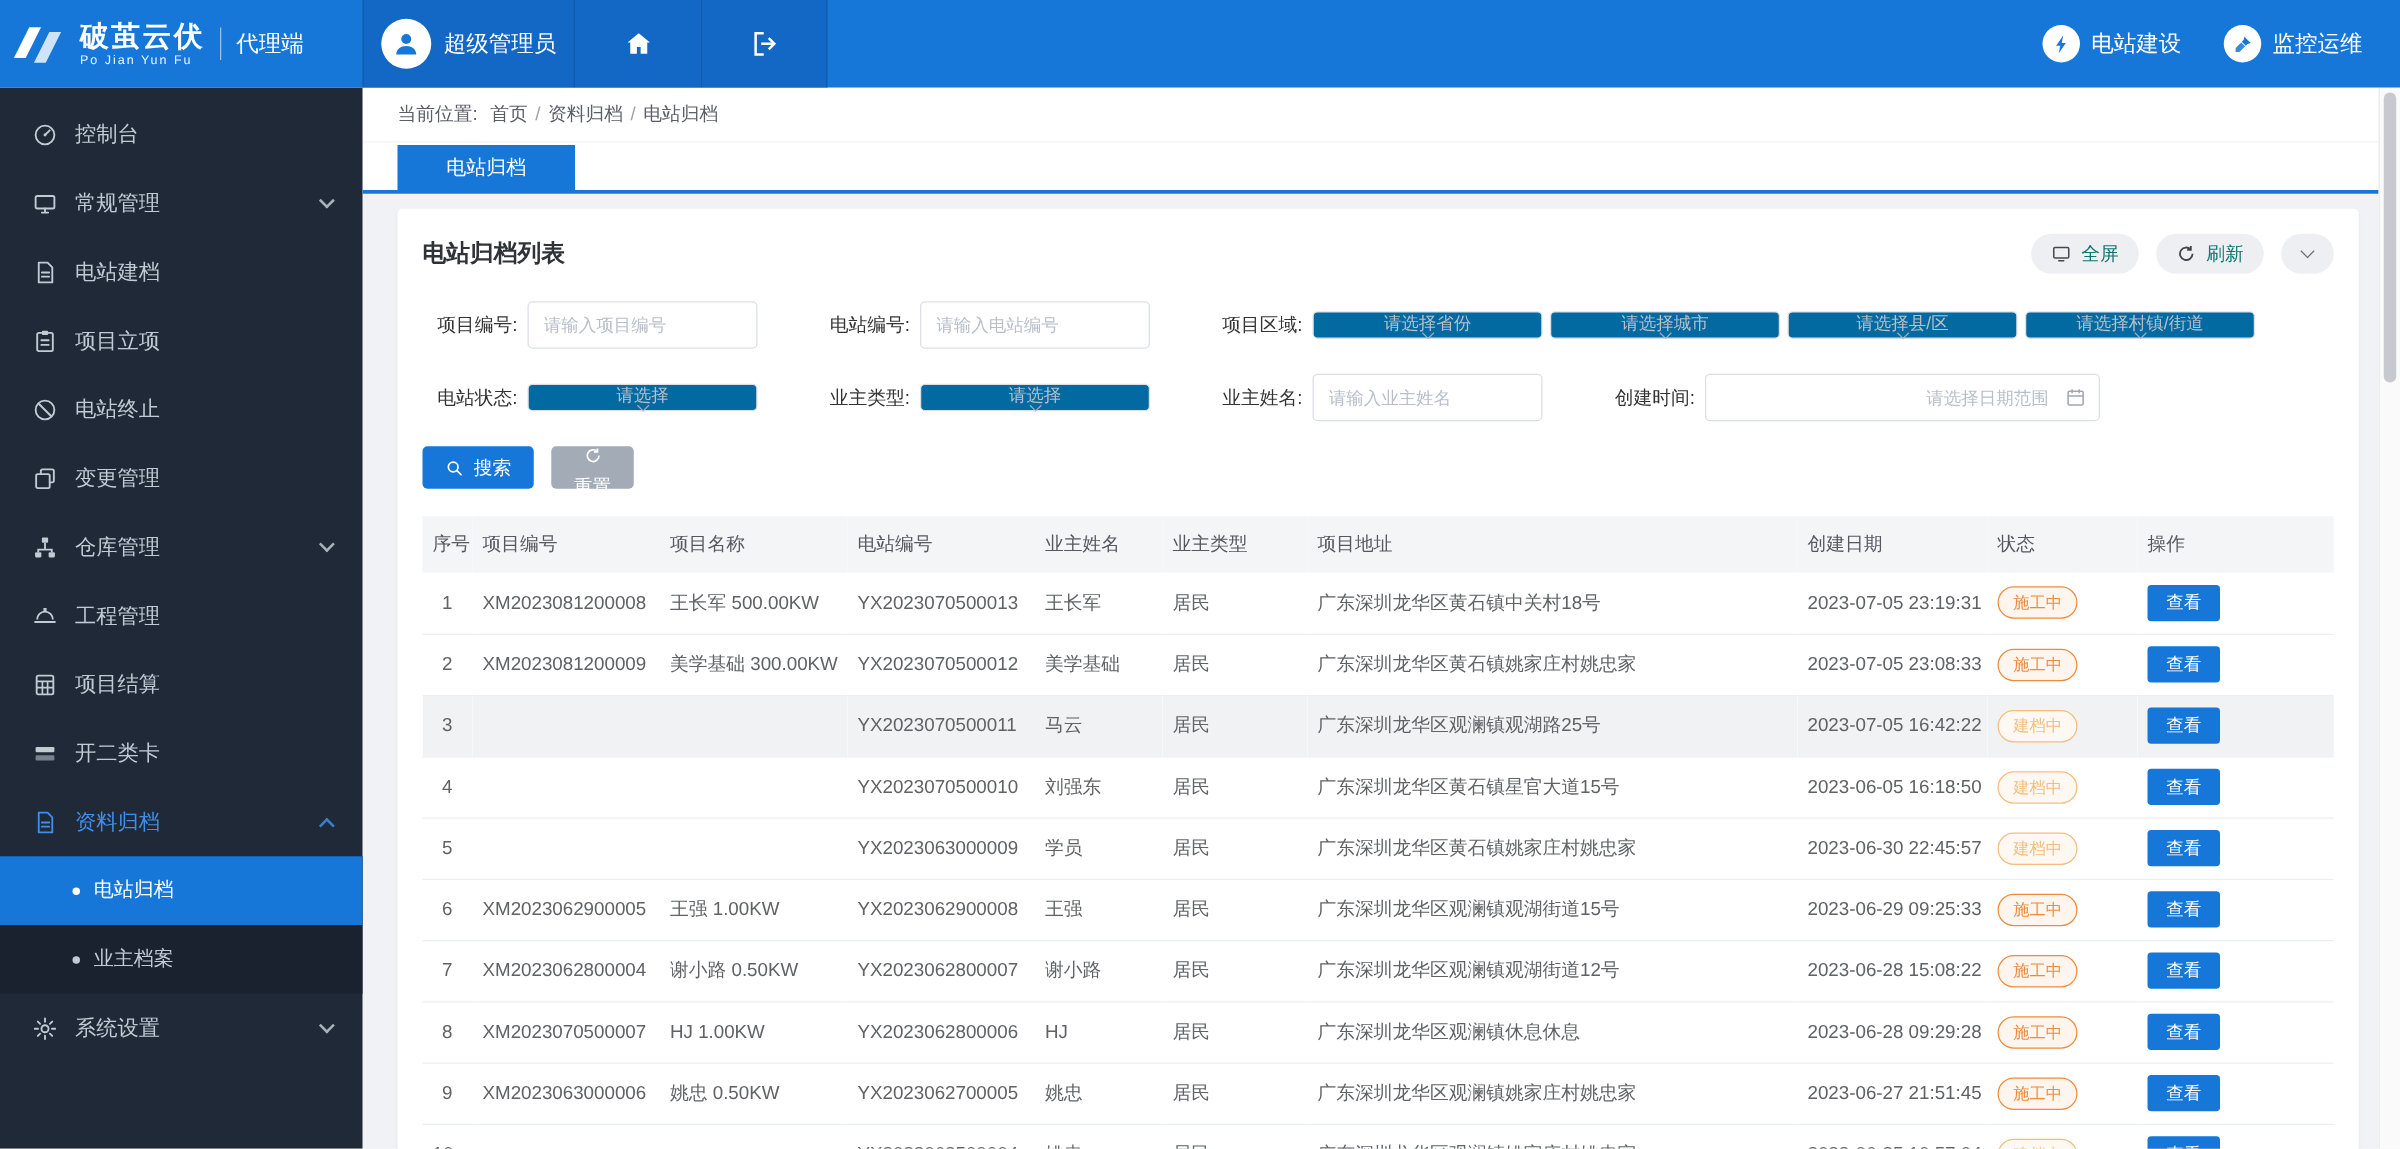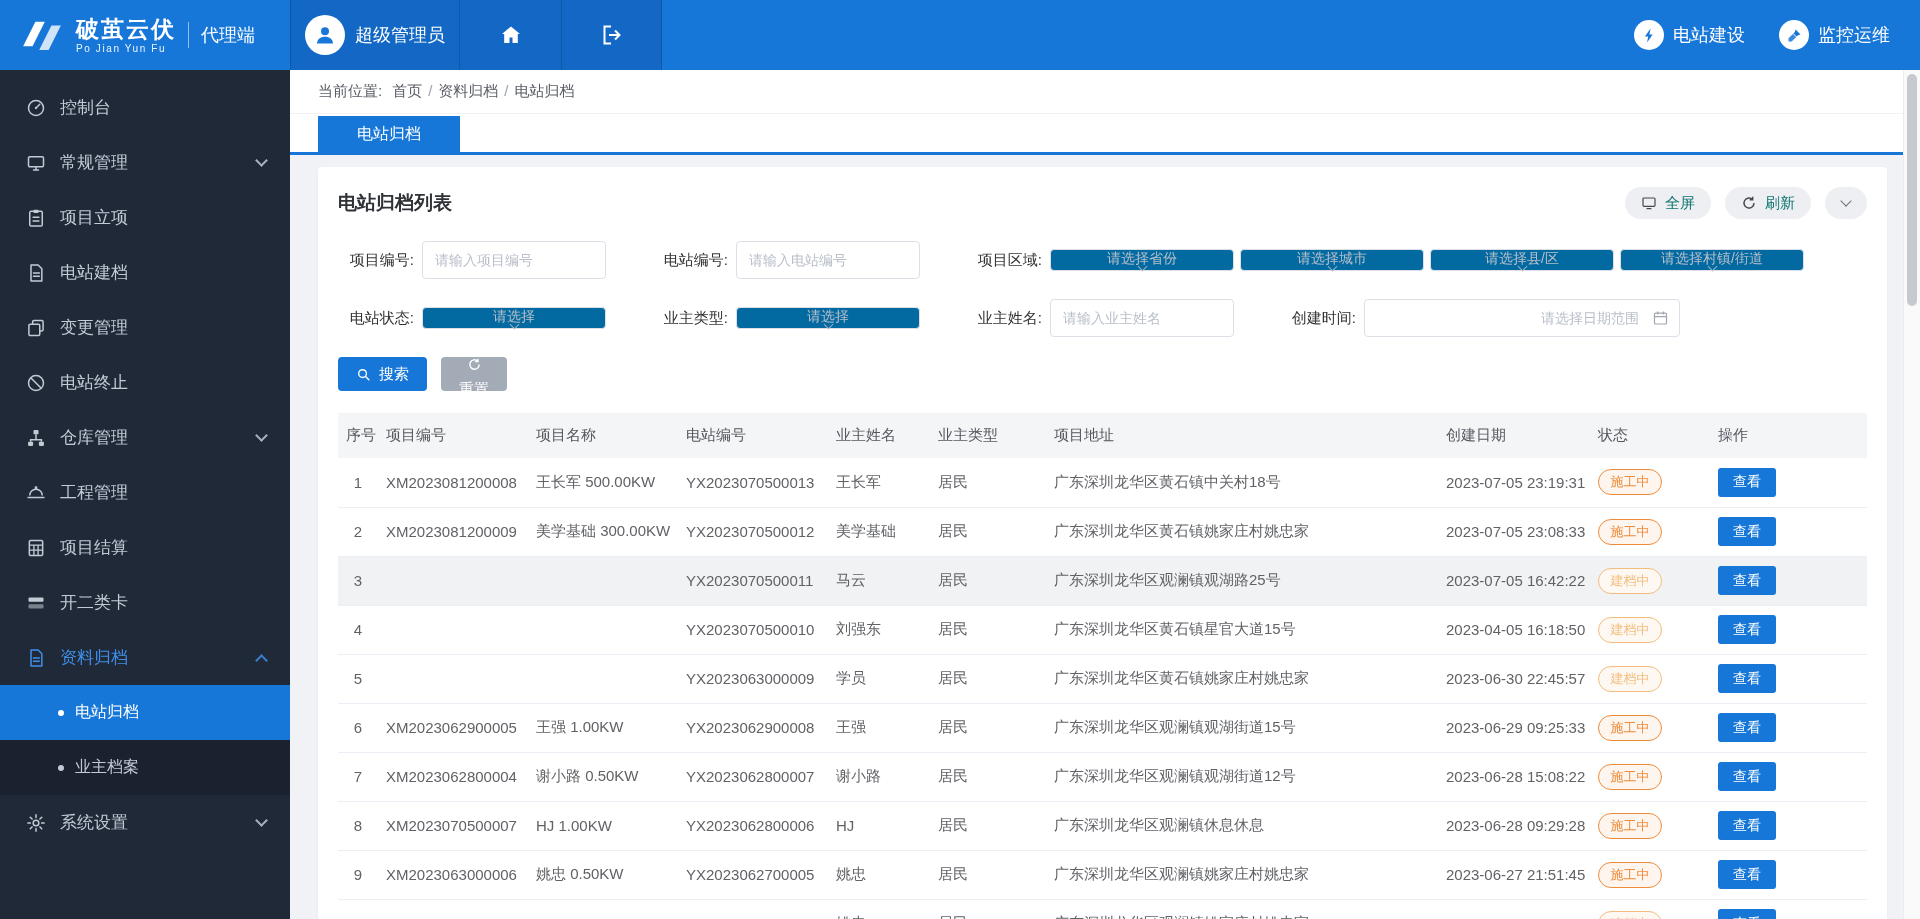--- a/index.html
+++ b/index.html
@@ -3,21 +3,21 @@
 <meta charset="utf-8">
 <style>
   *{margin:0;padding:0;box-sizing:border-box;}
   html,body{width:1920px;height:919px;}
   body{font-family:"Liberation Sans","DejaVu Sans",sans-serif;background:#f0f2f5;overflow:hidden;position:relative;}
   [data-icon]{display:inline-flex;}
   [data-icon] svg{width:100%;height:100%;display:block;}
 
   
   .header{position:absolute;top:0;left:0;width:1920px;height:70px;background:var(--header-bg,#1677d9);color:#fff;display:flex;align-items:stretch;z-index:30;}
-  .brand{width:290px;display:flex;align-items:center;padding-left:18px;}
+  .brand{width:290px;display:flex;align-items:center;padding-left:6px;}
   .brand-logo{width:48px;height:34px;margin-right:10px;flex:none;}
   .brand-title{font-size:23px;font-weight:bold;letter-spacing:2px;line-height:1.15;}
   .brand-sub{font-size:10px;letter-spacing:1.6px;opacity:.92;}
   .brand-divider{width:1px;height:26px;background:rgba(255,255,255,.55);margin:0 12px;flex:none;}
   .portal{font-size:18px;white-space:nowrap;}
   .hseg{display:flex;align-items:center;justify-content:center;background:var(--header-seg,#1268c4);border-right:1px solid rgba(0,0,0,.14);cursor:pointer;}
   .seg-user{width:170px;gap:10px;border-left:1px solid rgba(0,0,0,.14);}
   .avatar{width:40px;height:40px;border-radius:50%;background:#fff;color:var(--accent,#1677d9);display:flex;align-items:center;justify-content:center;flex:none;}
   .avatar span{width:24px;height:24px;}
   .user-name{font-size:18px;white-space:nowrap;}
@@ -186,46 +186,46 @@
       <div class="menu-item">
         <span class="menu-icon"><svg viewBox="0 0 24 24">
             <rect x="3" y="4.5" width="18" height="12" rx="1.5" fill="none" stroke="currentColor" stroke-width="1.8"></rect>
             <path d="M9 20.5h6M12 16.5v4" stroke="currentColor" stroke-width="1.8" stroke-linecap="round"></path>
           </svg></span>
         <span class="menu-label">常规管理</span>
         <span class="chev down"></span>
       </div>
       <div class="menu-item">
         <span class="menu-icon"><svg viewBox="0 0 24 24">
+            <path d="M6 2.5h8.5L19 7v14.5H6z" fill="none" stroke="currentColor" stroke-width="1.8" stroke-linejoin="round"></path>
+            <path d="M9 12h7M9 16h7" stroke="currentColor" stroke-width="1.8" stroke-linecap="round"></path>
+          </svg></span>
+        <span class="menu-label">电站建档</span>
+      </div>
+      <div class="menu-item">
+        <span class="menu-icon"><svg viewBox="0 0 24 24">
             <rect x="4.5" y="4" width="15" height="17.5" rx="1.5" fill="none" stroke="currentColor" stroke-width="1.8"></rect>
             <rect x="9" y="2" width="6" height="4" rx="1" fill="currentColor"></rect>
             <path d="M8.5 11h7M8.5 15.5h7" stroke="currentColor" stroke-width="1.8" stroke-linecap="round"></path>
           </svg></span>
         <span class="menu-label">项目立项</span>
       </div>
       <div class="menu-item">
         <span class="menu-icon"><svg viewBox="0 0 24 24">
-            <path d="M6 2.5h8.5L19 7v14.5H6z" fill="none" stroke="currentColor" stroke-width="1.8" stroke-linejoin="round"></path>
-            <path d="M9 12h7M9 16h7" stroke="currentColor" stroke-width="1.8" stroke-linecap="round"></path>
-          </svg></span>
-        <span class="menu-label">电站建档</span>
+            <circle cx="12" cy="12" r="9" fill="none" stroke="currentColor" stroke-width="1.8"></circle>
+            <path d="M6 6l12 12" stroke="currentColor" stroke-width="1.8"></path>
+          </svg></span>
+        <span class="menu-label">电站终止</span>
       </div>
       <div class="menu-item">
         <span class="menu-icon"><svg viewBox="0 0 24 24">
             <rect x="3.5" y="7.5" width="13" height="13.5" rx="1.5" fill="none" stroke="currentColor" stroke-width="1.8"></rect>
             <path d="M8 7.5V4.5A1.5 1.5 0 0 1 9.5 3H19a1.5 1.5 0 0 1 1.5 1.5v9.5a1.5 1.5 0 0 1-1.5 1.5h-2.5" fill="none" stroke="currentColor" stroke-width="1.8"></path>
           </svg></span>
         <span class="menu-label">变更管理</span>
-      </div>
-      <div class="menu-item">
-        <span class="menu-icon"><svg viewBox="0 0 24 24">
-            <circle cx="12" cy="12" r="9" fill="none" stroke="currentColor" stroke-width="1.8"></circle>
-            <path d="M6 6l12 12" stroke="currentColor" stroke-width="1.8"></path>
-          </svg></span>
-        <span class="menu-label">电站终止</span>
       </div>
       <div class="menu-item">
         <span class="menu-icon"><svg viewBox="0 0 24 24">
             <rect x="9" y="2.5" width="6" height="5" rx="1" fill="currentColor"></rect>
             <rect x="2.5" y="16.5" width="6" height="5" rx="1" fill="currentColor"></rect>
             <rect x="15.5" y="16.5" width="6" height="5" rx="1" fill="currentColor"></rect>
             <path d="M12 7.5V14M5.5 16.5V14h13v2.5" fill="none" stroke="currentColor" stroke-width="1.8"></path>
           </svg></span>
         <span class="menu-label">仓库管理</span>
         <span class="chev down"></span>
@@ -463,21 +463,21 @@
               <td class="col-action"><button class="view-btn">查看</button></td>
             </tr>
             <tr>
               <td class="col-index">4</td>
               <td class="col-project_no"></td>
               <td class="col-project_name"></td>
               <td class="col-station_no">YX2023070500010</td>
               <td class="col-owner_name">刘强东</td>
               <td class="col-owner_type">居民</td>
               <td class="col-address">广东深圳龙华区黄石镇星官大道15号</td>
-              <td class="col-created_at">2023-04-05 16:18:50</td>
+              <td class="col-created_at">2023-06-05 16:18:50</td>
               <td class="col-status"><span class="badge filing">建档中</span></td>
               <td class="col-action"><button class="view-btn">查看</button></td>
             </tr>
             <tr>
               <td class="col-index">5</td>
               <td class="col-project_no"></td>
               <td class="col-project_name"></td>
               <td class="col-station_no">YX2023063000009</td>
               <td class="col-owner_name">学员</td>
               <td class="col-owner_type">居民</td>

